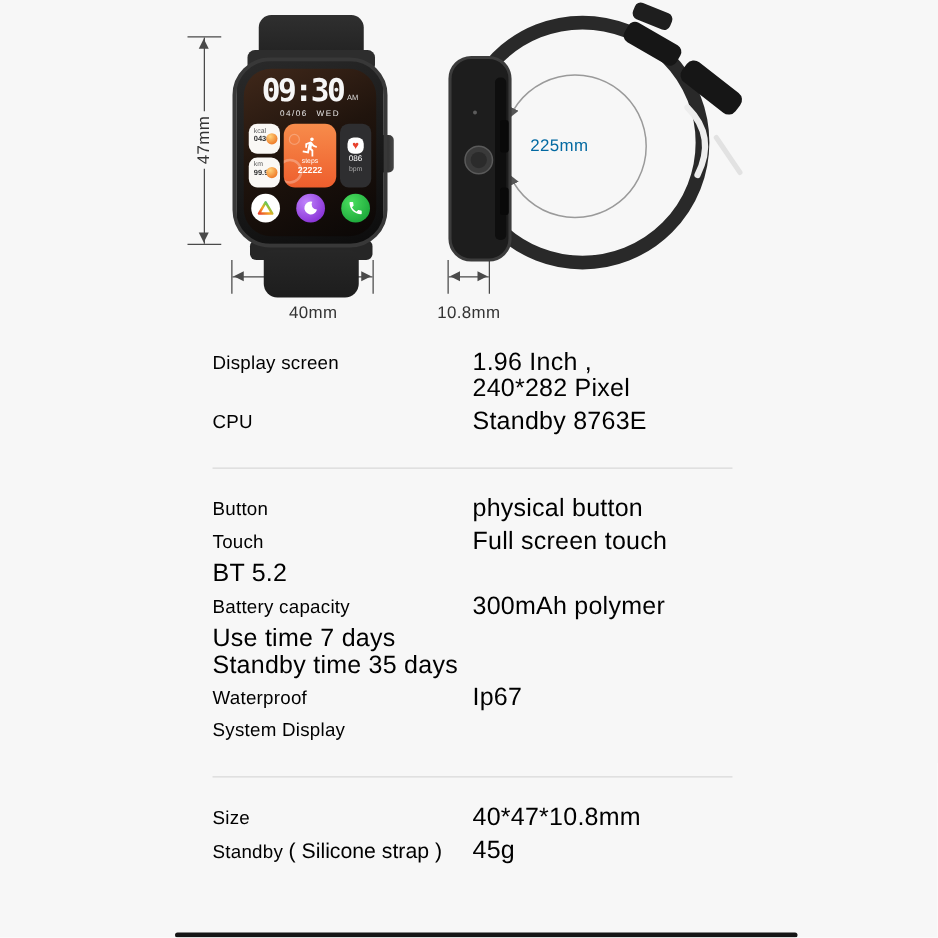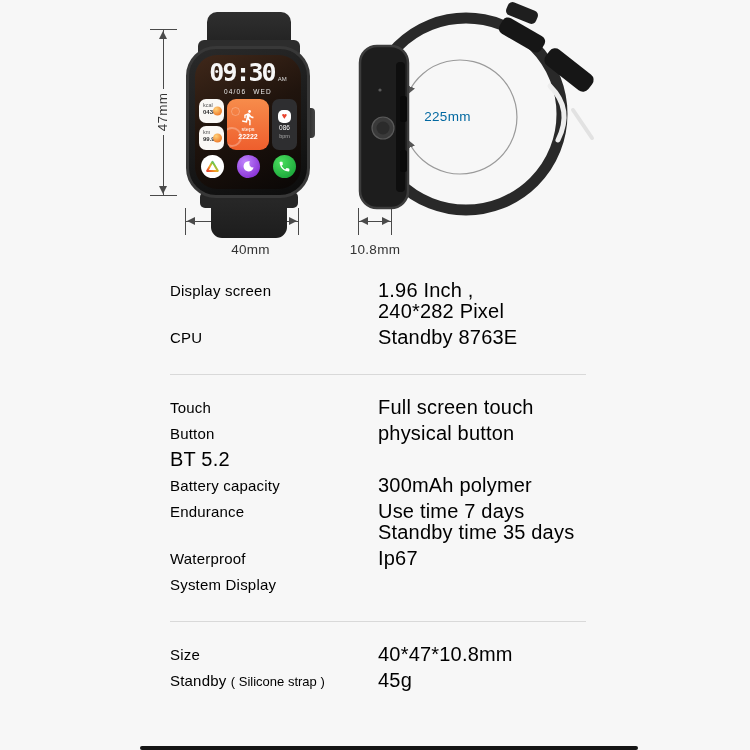--- a/index.html
+++ b/index.html
@@ -53,21 +53,21 @@
   .app-call{background:radial-gradient(circle at 35% 30%,#4ade5e,#1fab3d 75%);}
 
   
   .side-svg{position:absolute;left:340px;top:0;z-index:3;}
   .strap-len-label{position:absolute;left:405px;top:109px;width:85px;font-size:13.5px;color:#0369a1;text-align:center;letter-spacing:.3px;z-index:4;}
 
   
   .specs{position:absolute;left:170px;top:280px;width:416px;color:#000000;}
   .spec-row{display:flex;margin-bottom:5px;}
   .spec-label{width:208px;font-size:15px;line-height:21px;letter-spacing:.2px;}
-  .spec-label .note{font-size:13px;letter-spacing:0;}
+  .spec-label .note{font-size:17px;letter-spacing:0;}
   .spec-value{flex:1;font-size:20px;line-height:21px;white-space:pre-line;letter-spacing:.2px;}
   .divider{height:1px;background:#d9d9d9;margin:26px 0 22px 0;}
   .bottom-bar{position:absolute;left:140px;top:746px;width:498px;height:4px;background:#151515;border-radius:2px;}
 </style>
 </head>
 <body>
 
 <div class="scene">
 
   <div>
@@ -208,36 +208,35 @@
 240*282 Pixel</div>
       </div>
       <div class="spec-row">
         <div class="spec-label">CPU</div>
         <div class="spec-value">Standby 8763E</div>
       </div>
     </div>
     <div class="divider"></div>
     <div class="spec-group">
       <div class="spec-row">
+        <div class="spec-label">Button</div>
+        <div class="spec-value">physical button</div>
+      </div>
+      <div class="spec-row">
         <div class="spec-label">Touch</div>
         <div class="spec-value">Full screen touch</div>
       </div>
       <div class="spec-row">
-        <div class="spec-label">Button</div>
-        <div class="spec-value">physical button</div>
-      </div>
-      <div class="spec-row">
         <div class="spec-value">BT 5.2</div>
       </div>
       <div class="spec-row">
         <div class="spec-label">Battery capacity</div>
         <div class="spec-value">300mAh polymer</div>
       </div>
       <div class="spec-row">
-        <div class="spec-label">Endurance</div>
         <div class="spec-value">Use time 7 days
 Standby time 35 days</div>
       </div>
       <div class="spec-row">
         <div class="spec-label">Waterproof</div>
         <div class="spec-value">Ip67</div>
       </div>
       <div class="spec-row">
         <div class="spec-label">System Display</div>
       </div>

